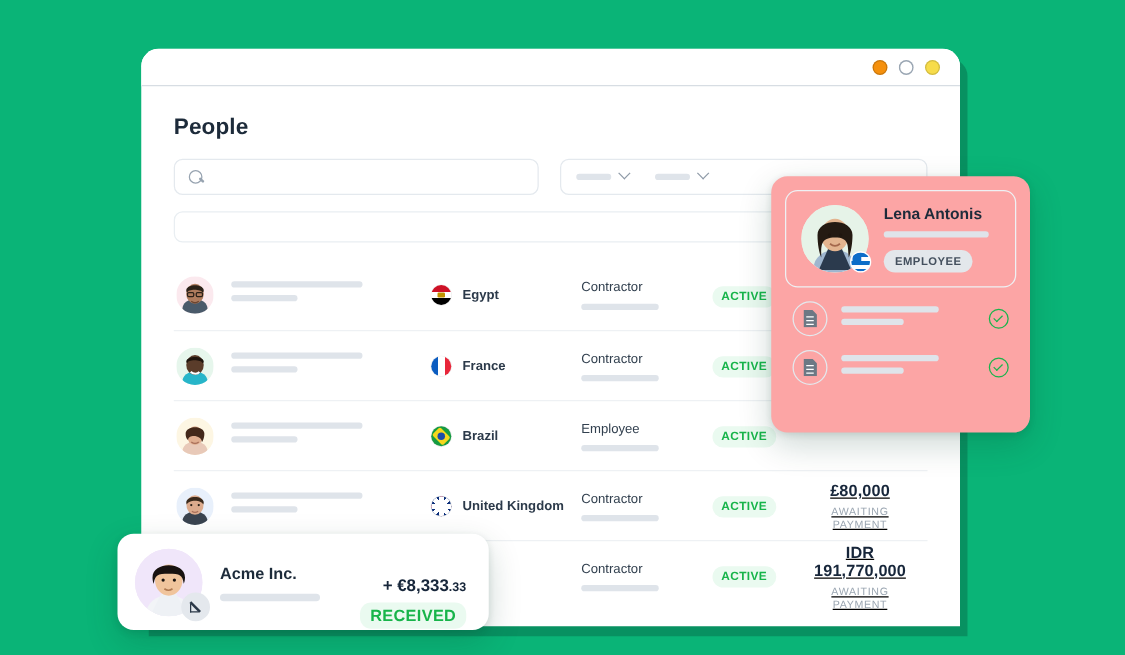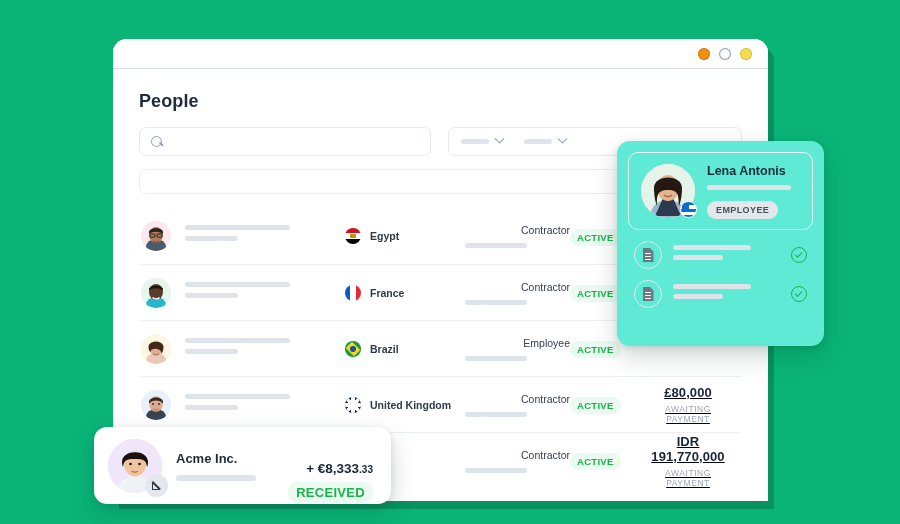--- a/index.html
+++ b/index.html
@@ -77,21 +77,21 @@
   }
   .av-face { position:absolute; inset:0; }
   .name-col { flex:0 0 160px; margin-left:14px; }
   .name-col .ph-bar { margin-bottom:6px; }
   .nb1 { width:105px; }
   .nb2 { width:53px; }
   .country-col { flex:0 0 120px; display:flex; align-items:center; gap:9px; }
   .flag { width:16px; height:16px; border-radius:50%; overflow:hidden;
           flex:0 0 16px; position:relative; box-shadow:0 0 0 .5px rgba(0,0,0,.08); }
   .country-name { font-size:10.5px; color:#2c3a4a; font-weight:600; white-space:nowrap; }
-  .role-col { flex:0 0 105px;text-align:right; }
+  .role-col { flex:0 0 105px; }
   .role-label { font-size:10.5px; color:#32404f; font-weight:500; margin-bottom:7px; }
   .rb { width:62px; }
   .status-col { flex:0 0 72px; }
   .badge {
     display:inline-block; font-size:9.5px; font-weight:700; color:#17b44a;
     background:#eafaf0; padding:3px 7px; border-radius:9px; letter-spacing:.3px;
   }
   .amount-col { flex:1; text-align:center; padding-right:6px;text-decoration:underline; }
   .amount { font-size:13px; font-weight:700; color:#17263a; letter-spacing:.1px; }
   .amount-sub { font-size:8.5px; color:#9aa5b1; letter-spacing:.55px; margin-top:4px; }
@@ -117,21 +117,21 @@
       linear-gradient(0deg,transparent 38%,#fff 38% 62%,transparent 62%),
       linear-gradient(90deg,transparent 43%,#d41a35 43% 57%,transparent 57%),
       linear-gradient(0deg,transparent 43%,#d41a35 43% 57%,transparent 57%);}
   .f-gr{background:linear-gradient(#0d6ec9 0 22%,#fff 22% 44%,#0d6ec9 44% 66%,#fff 66% 88%,#0d6ec9 88%);}
   .f-gr::after{content:"";position:absolute;left:1px;top:1px;width:7px;height:7px;
     background:#0d6ec9;}
 
   
   .lena-card {
     position:absolute; left:617px; top:141px; width:207px; height:205px;
-    background:#5eead4; border-radius:13px;
+    background:#fca5a5; border-radius:13px;
     box-shadow:0 10px 26px rgba(10,60,45,.20), 0 2px 6px rgba(10,60,45,.12);
     padding:11px;
   }
   .lena-top {
     border:1px solid #eef1f4; border-radius:10px; height:78px;
     display:flex; align-items:center; padding:0 12px; gap:12px;
   }
   .lena-av { width:54px; height:54px; border-radius:50%; position:relative;
              flex:0 0 54px; background:#e8f4ea; overflow:visible; }
   .lena-av-inner { position:absolute; inset:0; border-radius:50%; overflow:hidden; }

